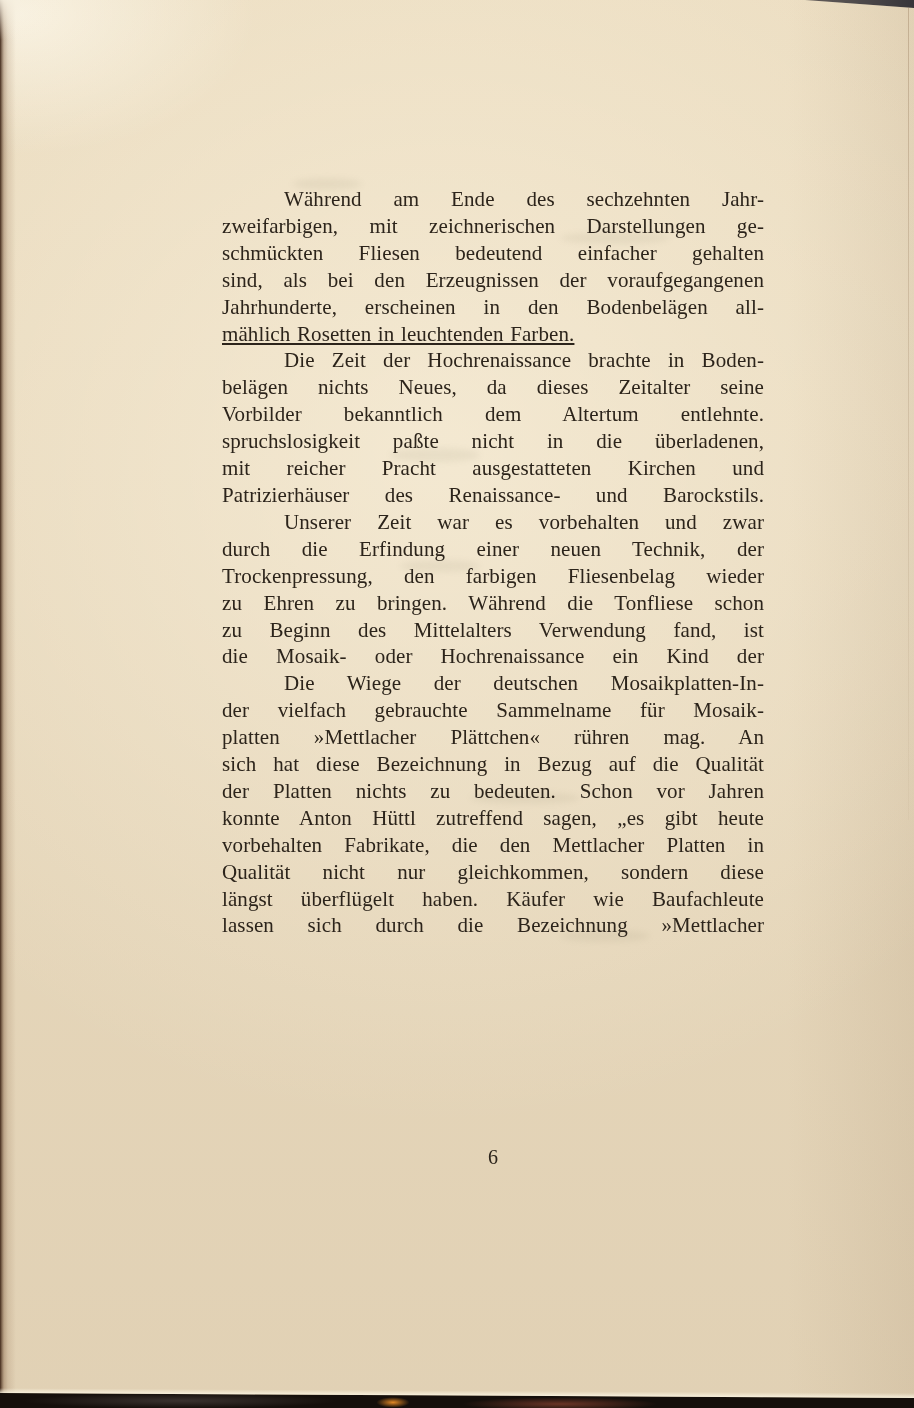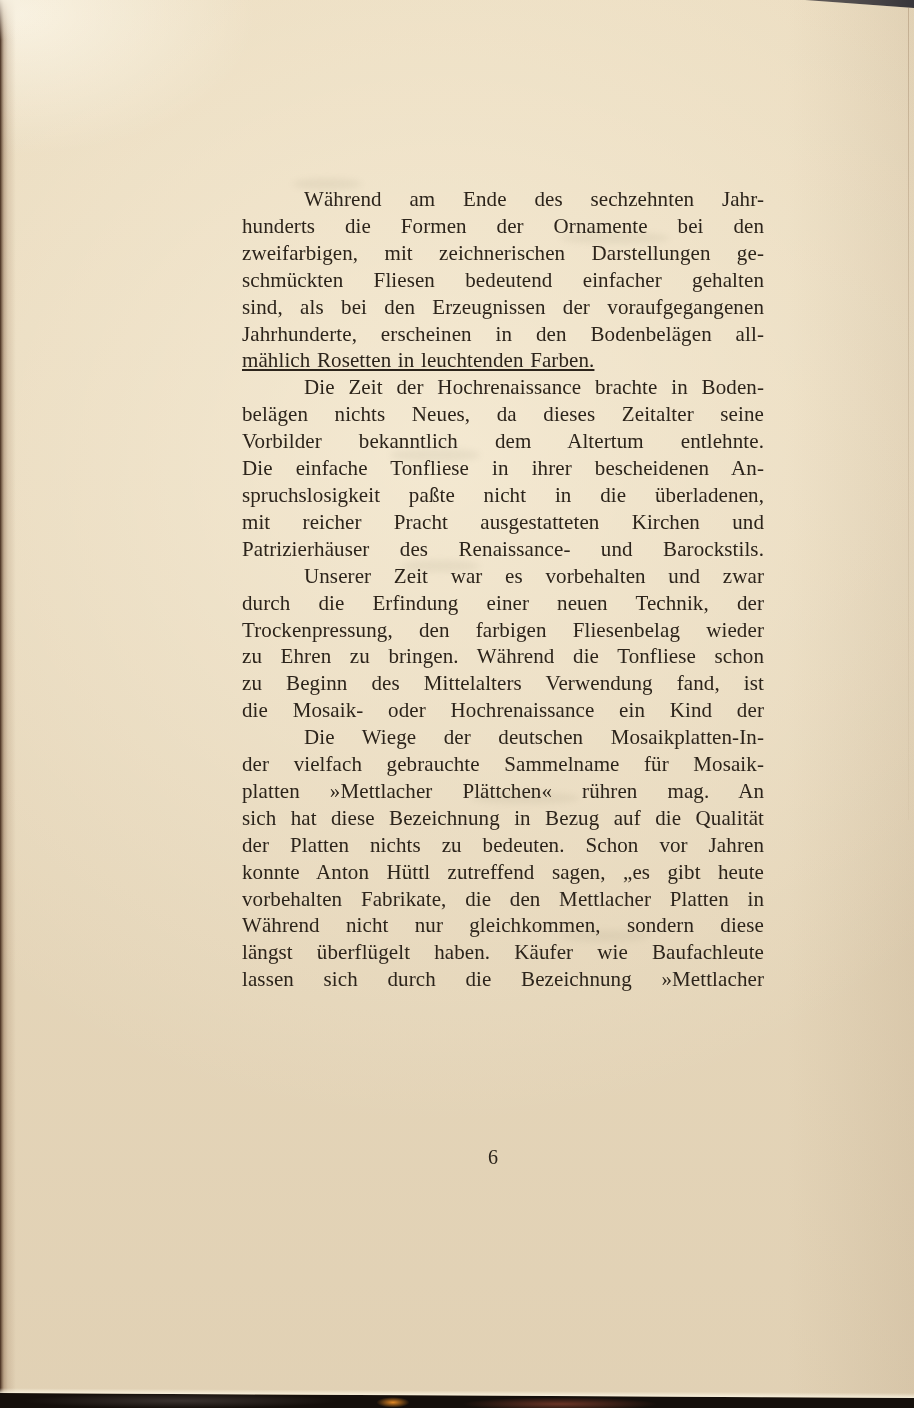--- a/index.html
+++ b/index.html
@@ -64,21 +64,21 @@
   }
 
   
   .text-block {
     position: absolute; left: 222px; top: 186px; width: 542px;
     font-size: 21px; line-height: 26.9px;
     color: #2c241b;
     letter-spacing: 0.1px;
     word-spacing: 0.06em;
   }
-  .line { text-align: justify; text-align-last: justify; white-space: normal; margin-left: 20px; }
+  .line { text-align: justify; text-align-last: justify; white-space: normal; }
   .line.endline { text-align-last: left; text-decoration: underline; }
   .line.indent { padding-left: 62px; }
 
   .page-number {
     position: absolute; left: 222px; top: 1146px; width: 542px;
     text-align: center; font-size: 20px; color: #2c241b;
   }
 </style>
 </head>
 <body>
@@ -96,47 +96,45 @@
 
     <div class="smudge" style="left:292px; top:178px; width:70px; height:12px;"></div>
     <div class="smudge" style="left:560px; top:232px; width:110px; height:12px;"></div>
     <div class="smudge" style="left:390px; top:448px; width:90px; height:14px;"></div>
     <div class="smudge" style="left:400px; top:560px; width:80px; height:12px;"></div>
     <div class="smudge" style="left:470px; top:792px; width:110px; height:12px;"></div>
     <div class="smudge" style="left:560px; top:930px; width:90px; height:12px;"></div>
 
     <div class="text-block">
         <div class="line indent">Während am Ende des sechzehnten Jahr-</div>
-        <div class="line">hunderts die Formen der Ornamente bei den</div>
         <div class="line">zweifarbigen, mit zeichnerischen Darstellungen ge-</div>
         <div class="line">schmückten Fliesen bedeutend einfacher gehalten</div>
         <div class="line">sind, als bei den Erzeugnissen der voraufgegangenen</div>
         <div class="line">Jahrhunderte, erscheinen in den Bodenbelägen all-</div>
         <div class="line endline">mählich Rosetten in leuchtenden Farben.</div>
         <div class="line indent">Die Zeit der Hochrenaissance brachte in Boden-</div>
         <div class="line">belägen nichts Neues, da dieses Zeitalter seine</div>
         <div class="line">Vorbilder bekanntlich dem Altertum entlehnte.</div>
-        <div class="line">Die einfache Tonfliese in ihrer bescheidenen An-</div>
         <div class="line">spruchslosigkeit paßte nicht in die überladenen,</div>
         <div class="line">mit reicher Pracht ausgestatteten Kirchen und</div>
         <div class="line">Patrizierhäuser des Renaissance- und Barockstils.</div>
         <div class="line indent">Unserer Zeit war es vorbehalten und zwar</div>
         <div class="line">durch die Erfindung einer neuen Technik, der</div>
         <div class="line">Trockenpressung, den farbigen Fliesenbelag wieder</div>
         <div class="line">zu Ehren zu bringen. Während die Tonfliese schon</div>
         <div class="line">zu Beginn des Mittelalters Verwendung fand, ist</div>
         <div class="line">die Mosaik- oder Hochrenaissance ein Kind der</div>
         <div class="line indent">Die Wiege der deutschen Mosaikplatten-In-</div>
         <div class="line">der vielfach gebrauchte Sammelname für Mosaik-</div>
         <div class="line">platten »Mettlacher Plättchen« rühren mag. An</div>
         <div class="line">sich hat diese Bezeichnung in Bezug auf die Qualität</div>
         <div class="line">der Platten nichts zu bedeuten. Schon vor Jahren</div>
         <div class="line">konnte Anton Hüttl zutreffend sagen, „es gibt heute</div>
         <div class="line">vorbehalten Fabrikate, die den Mettlacher Platten in</div>
-        <div class="line">Während nicht nur gleichkommen, sondern diese</div>
+        <div class="line">Qualität nicht nur gleichkommen, sondern diese</div>
         <div class="line">längst überflügelt haben. Käufer wie Baufachleute</div>
         <div class="line">lassen sich durch die Bezeichnung »Mettlacher</div>
       </div>
 
     <div class="page-number">6</div>
   </div>
 
 </div>
 
 </body></html>

